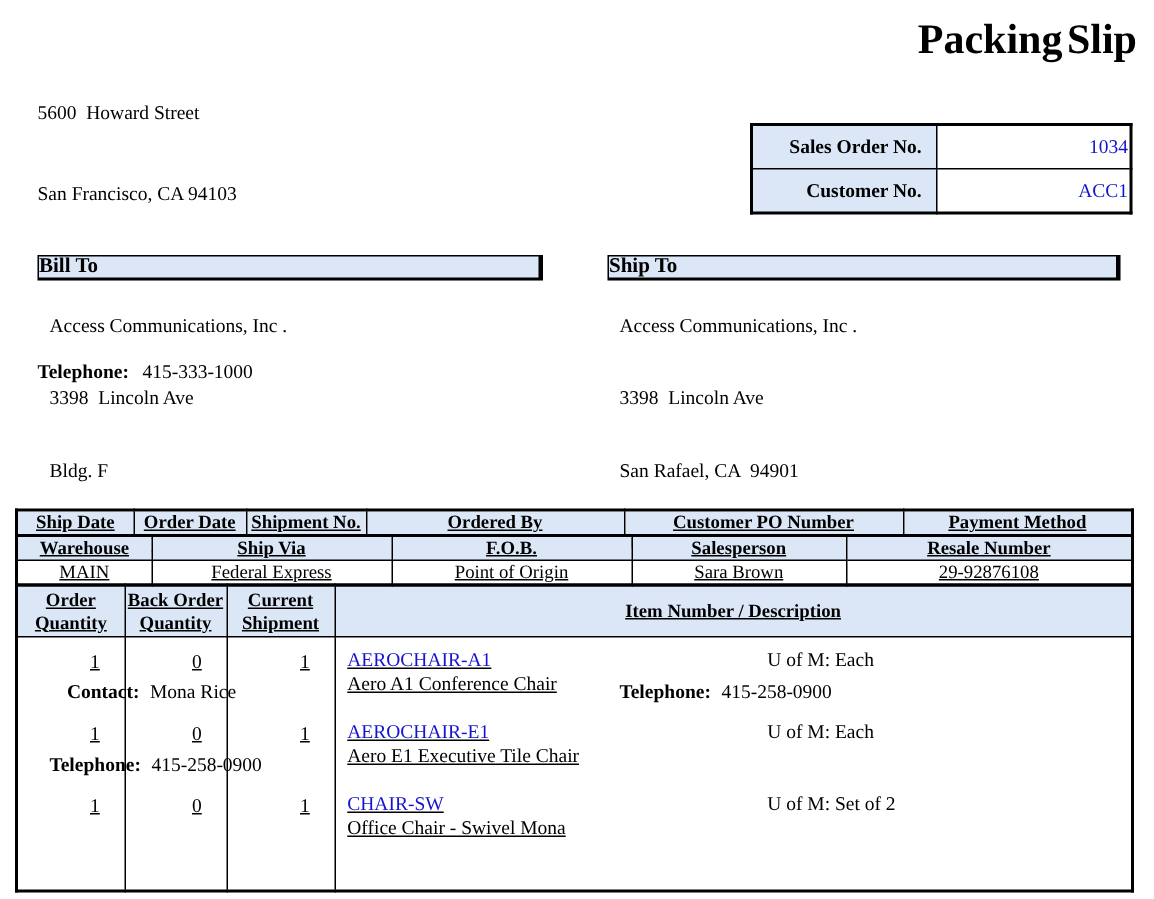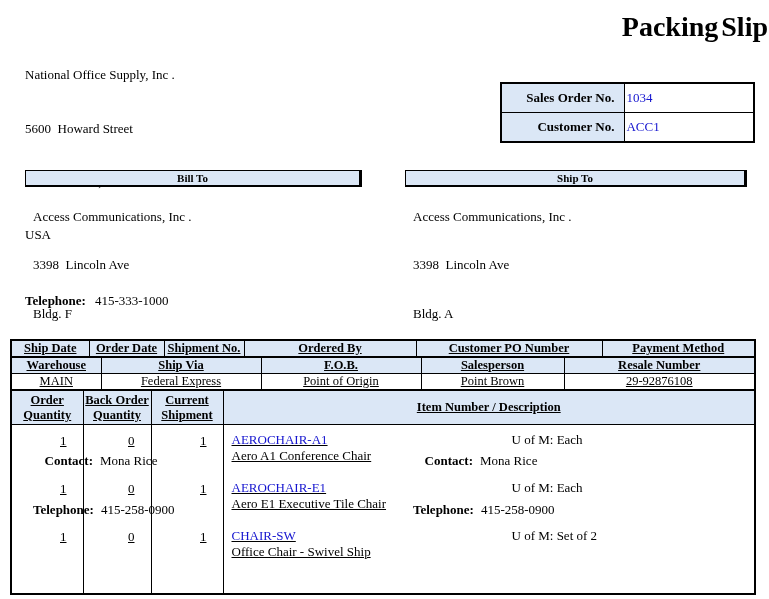--- a/index.html
+++ b/index.html
@@ -6,34 +6,34 @@
   .page{position:relative;width:769px;height:599px;overflow:hidden;background:#fff;
         font-family:"Liberation Serif","DejaVu Serif",serif;color:#000;}
 
   
   .company{position:absolute;left:25px;top:31px;font-size:13px;line-height:17.7px;white-space:pre-wrap;}
   .phone-line{margin-top:13px;}
   .b{font-weight:bold;}
   .gap8{display:inline-block;width:9px;}
 
   
-  .title{position:absolute;left:454px;top:11px;width:314px;margin:0;text-align:right;
+  .title{position:absolute;left:444px;top:11px;width:314px;margin:0;text-align:right;
          font-size:28px;font-weight:bold;word-spacing:-4px;letter-spacing:0px;}
 
   
   .order-table{position:absolute;left:500px;top:82px;width:255px;border-collapse:collapse;
                table-layout:fixed;border:2px solid #000;}
   .order-table td{border:1px solid #000;height:26px;font-size:13px;}
   .order-table td.lbl{background:var(--hdr);font-weight:bold;text-align:right;padding-right:10px;}
-  .order-table td.val{text-align:left;color:var(--blue);margin-left:48px;}
+  .order-table td.val{text-align:right;color:var(--blue);margin-left:48px;}
 
   
   .bar{position:absolute;top:170px;height:17px;background:var(--hdr);
        border:1px solid #000;border-right-width:3px;border-bottom-width:2px;box-sizing:border-box;
-       font-weight:bold;font-size:11px;text-align:center;line-height:14px;}
+       font-weight:bold;font-size:14px;text-align:left;line-height:14px;}
   .billto-bar{left:25px;width:337px;}
   .shipto-bar{left:405px;width:342px;}
 
   
   .addr{position:absolute;top:176px;font-size:13px;line-height:16.3px;white-space:pre-wrap;}
   .billto-addr{left:33px;}
   .shipto-addr{left:413px;}
   .kv{display:flex;white-space:pre-wrap;}
   .kv .k{min-width:60px;text-align:right;font-weight:bold;}
   .kv .v{margin-left:7px;}
@@ -51,21 +51,20 @@
   .desc-entry{height:48px;box-sizing:border-box;padding:7px 12px 0 8px;position:relative;font-size:13px;line-height:16px;}
   .item-no{color:var(--blue);cursor:pointer;}
   .uom{position:absolute;left:288px;top:7px;}
 </style>
 </head>
 <body>
 
 <div class="page">
 
   <div class="company">
-    <div>National Office Supply, Inc .</div>
     <div>5600  Howard Street</div>
     <div>San Francisco, CA 94103</div>
     <div>USA</div>
     <div class="phone-line"><span class="b">Telephone:</span><span class="gap8"></span><span>415-333-1000</span></div>
   </div>
 
   <h1 class="title">Packing Slip</h1>
 
   <table class="order-table">
     <colgroup>
@@ -93,21 +92,20 @@
     <div>Bldg. F</div>
     <div>San Rafael, CA  94901</div>
     <div>USA</div>
     <div class="kv"><span class="k">Contact:</span><span class="v">Mona Rice</span></div>
     <div class="kv"><span class="k">Telephone:</span><span class="v">415-258-0900</span></div>
   </div>
 
   <div class="addr shipto-addr">
     <div>Access Communications, Inc .</div>
     <div>3398  Lincoln Ave</div>
-    <div>Bldg. A</div>
     <div>San Rafael, CA  94901</div>
     <div>USA</div>
     <div class="kv"><span class="k">Contact:</span><span class="v">Mona Rice</span></div>
     <div class="kv"><span class="k">Telephone:</span><span class="v">415-258-0900</span></div>
   </div>
 
   <div class="tables">
 
     <table class="grid" id="tableA">
       <colgroup>
@@ -143,21 +141,21 @@
         <td class="hd">Warehouse</td>
         <td class="hd">Ship Via</td>
         <td class="hd">F.O.B.</td>
         <td class="hd">Salesperson</td>
         <td class="hd">Resale Number</td>
       </tr>
       <tr>
         <td class="vl">MAIN</td>
         <td class="vl">Federal Express</td>
         <td class="vl">Point of Origin</td>
-        <td class="vl">Point Brown</td>
+        <td class="vl">Sara Brown</td>
         <td class="vl">29-92876108</td>
       </tr>
     </tbody>
       </table>
 
     <table class="grid" id="tableC">
       <colgroup>
         <col style="width:72px">
           <col style="width:68px">
           <col style="width:72px">
@@ -193,21 +191,21 @@
             <div class="desc-text">Aero A1 Conference Chair</div>
           </div>
           <div class="desc-entry">
             <span class="item-no">AEROCHAIR-E1</span>
             <span class="uom">U of M: Each</span>
             <div class="desc-text">Aero E1 Executive Tile Chair</div>
           </div>
           <div class="desc-entry">
             <span class="item-no">CHAIR-SW</span>
             <span class="uom">U of M: Set of 2</span>
-            <div class="desc-text">Office Chair - Swivel Ship</div>
+            <div class="desc-text">Office Chair - Swivel Mona</div>
           </div>
         </td>
       </tr>
     </tbody>
       </table>
 
   </div>
 </div>
 
 </body></html>

